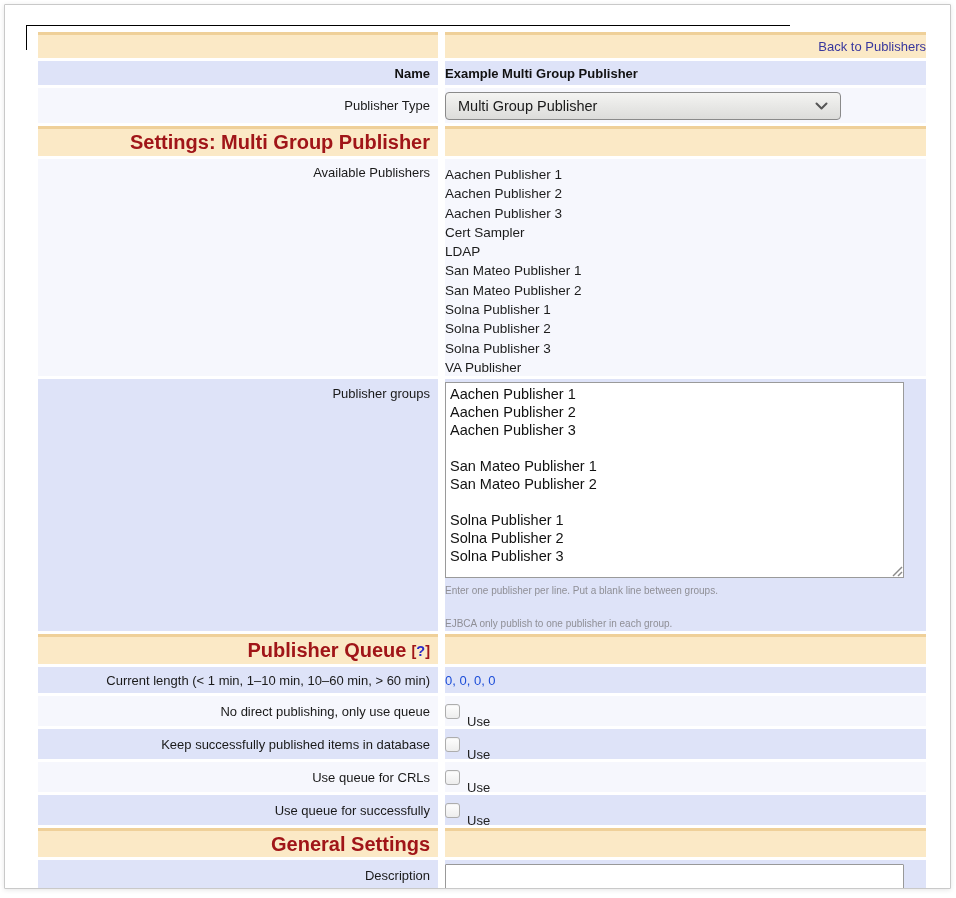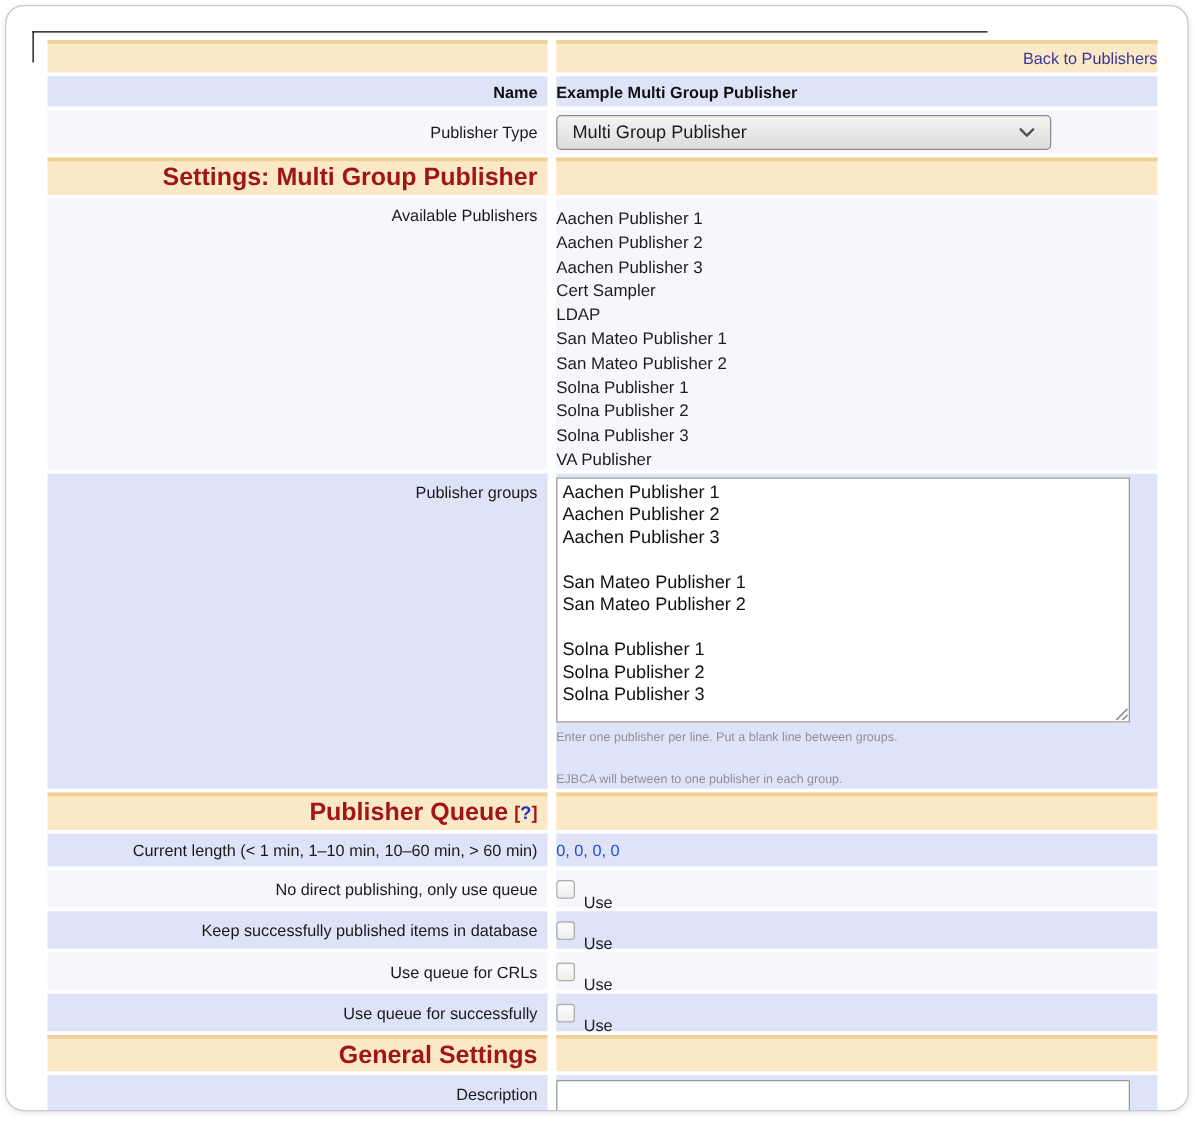--- a/index.html
+++ b/index.html
@@ -10,21 +10,21 @@
     background: #ffffff;
     font-family: "Liberation Sans", "DejaVu Sans", sans-serif;
     color: #1a1a1a;
   }
   .card {
     position: absolute;
     left: 4px; top: 4px;
     width: 945px; height: 883px;
     background: #ffffff;
     border: 1px solid #c9c9c9;
-    border-radius: 15px;
+    border-radius: 1px;
     box-shadow: 0 1px 5px rgba(0,0,0,0.10);
     overflow: hidden;
   }
   .frame-corner {
     position: absolute;
     left: 21px; top: 20px;
     width: 763px; height: 24px;
     border-top: 1.5px solid #000;
     border-left: 1.5px solid #000;
     pointer-events: none;
@@ -248,21 +248,21 @@
 
 Solna Publisher 1
 Solna Publisher 2
 Solna Publisher 3</textarea>
             <svg class="resize-grip" viewBox="0 0 13 13">
               <line x1="3" y1="12" x2="12" y2="3" stroke="#8a8a8a" stroke-width="1.4"></line>
               <line x1="8" y1="12" x2="12" y2="8" stroke="#8a8a8a" stroke-width="1.4"></line>
             </svg>
           </div>
           <div class="help-text">Enter one publisher per line. Put a blank line between groups.</div>
-          <div class="help-text second">EJBCA will between to one publisher in each group.</div>
+          <div class="help-text second">EJBCA only publish to one publisher in each group.</div>
         </div>
       </div>
     </div>
 
     <div class="row hdr h-sechdr">
       <div class="cell-l">
         <span class="hdr-title">Publisher Queue</span>
         <a class="queue-help" href="#"><span class="br">[</span><span class="q">?</span><span class="br">]</span></a>
       </div>
       <div class="cell-r"></div>

